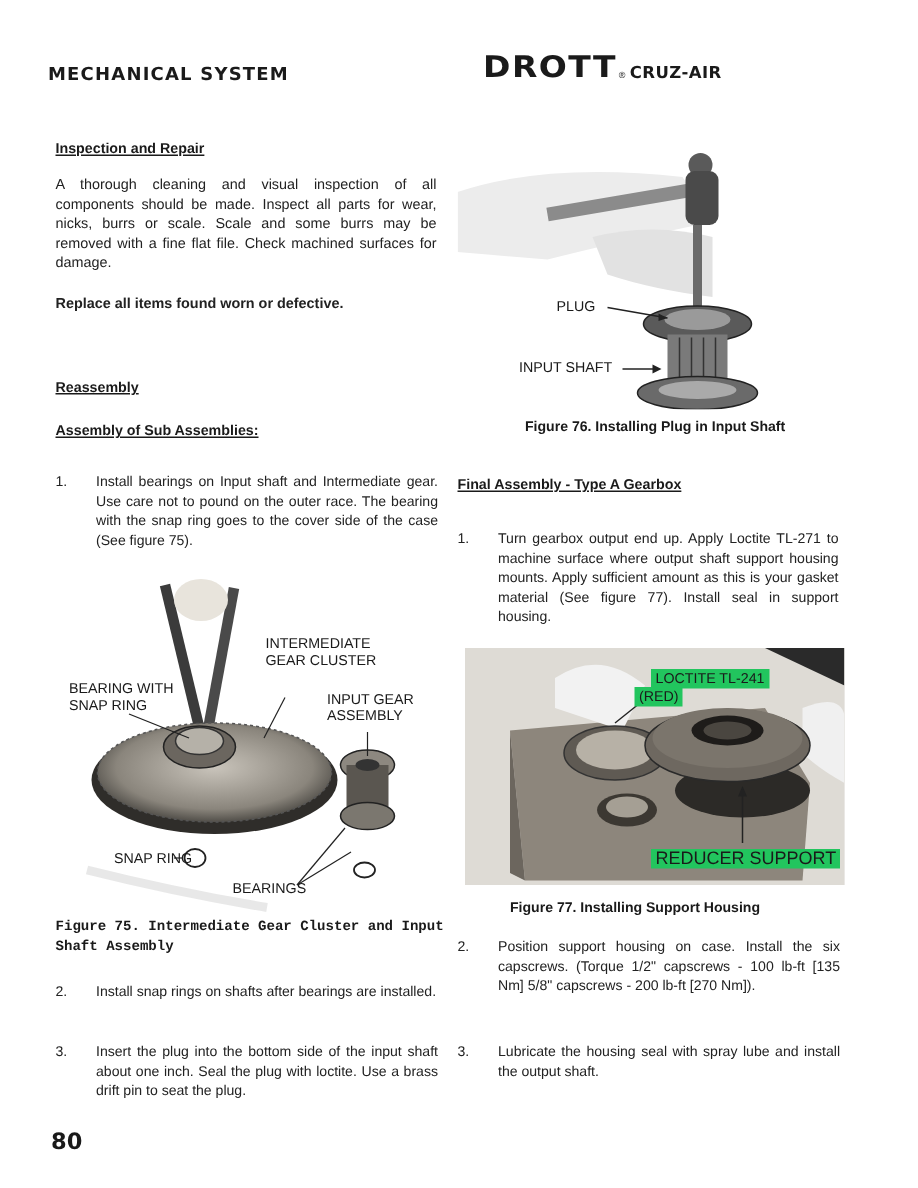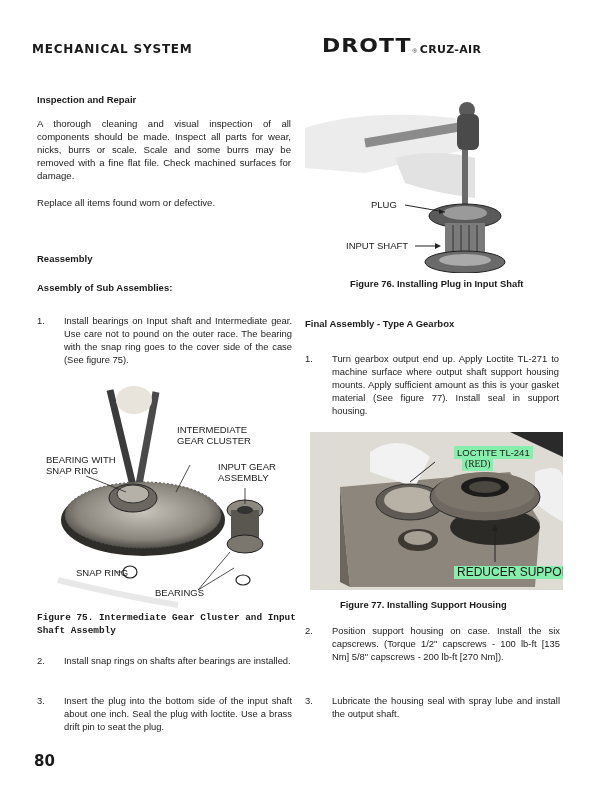--- a/index.html
+++ b/index.html
@@ -12,52 +12,52 @@
     left: 32px; top: 42px; font-size: 12px; font-weight: bold; letter-spacing: 0.8px;
     font-family: "DejaVu Sans", sans-serif;
   }
   .hdr-right { left: 322px; top: 33px; display: flex; align-items: baseline; }
   .brand {
     font-family: "DejaVu Sans", sans-serif; font-weight: bold; font-size: 22px;
     letter-spacing: 1px; transform: scaleY(0.9);
   }
   .brand-dot { font-size: 6px; margin: 0 3px 0 1px; }
   .brand-sub { font-family: "DejaVu Sans", sans-serif; font-weight: bold; font-size: 11px; letter-spacing: 0.3px; text-align: right; }
-  .h-bold { font-size: 9.5px; font-weight: bold; }
+  .h-bold { font-size: 9.5px; font-weight: bold; text-decoration: underline; }
   .body {
     font-size: 9.6px; line-height: 13px; text-align: justify; color: #222;
   }
   .list-item { display: flex; font-size: 9.4px; line-height: 13px; color: #222; text-align: justify; }
   .list-item .num { width: 27px; flex: 0 0 27px; }
   .list-item .txt { flex: 1; }
   .caption { font-size: 9.4px; font-weight: bold; line-height: 13px; }
   .label {
     font-size: 9.5px; color: #1a1a1a; white-space: nowrap; line-height: 11px;
     font-family: "Liberation Sans", sans-serif;
   }
   .photo { overflow: hidden; }
   .page-num {
     left: 34px; top: 752px; font-size: 15px; font-weight: bold;
     font-family: "DejaVu Sans", sans-serif;
   }
-  .lbl-box { background: #86efac; padding: 1px 3px; margin-left: 20px; }
+  .lbl-box { background: #22c55e; padding: 1px 3px; }
 </style>
 </head>
 <body>
 
 <div class="abs hdr-left">MECHANICAL SYSTEM</div>
 <div class="abs hdr-right">
   <span class="brand">DROTT</span>
   <span class="brand-dot">®</span>
   <span class="brand-sub">CRUZ-AIR</span>
 </div>
 
 <div class="abs h-bold" style="left:37px; top:94px;">Inspection and Repair</div>
 <div class="abs body" style="left:37px; top:117px; width:254px;">A thorough cleaning and visual inspection of all components should be made. Inspect all parts for wear, nicks, burrs or scale. Scale and some burrs may be removed with a fine flat file. Check machined surfaces for damage.</div>
-<div class="abs body" style="left:37px; top:196px; width:254px;">Replace all items found worn or defective.</div>
+<div class="abs body" style="left:37px; top:196px; width:254px;font-weight:bold;">Replace all items found worn or defective.</div>
 <div class="abs h-bold" style="left:37px; top:253px;">Reassembly</div>
 <div class="abs h-bold" style="left:37px; top:282px;">Assembly of Sub Assemblies:</div>
 
 <div class="abs list-item" style="left:37px; top:314px; width:255px;">
   <span class="num">1.</span>
   <span class="txt">Install bearings on Input shaft and Intermediate gear. Use   care not to pound on the outer race. The bearing with the snap ring goes to the cover side of the case (See figure 75).</span>
 </div>
 
 <div class="abs photo" style="left:38px; top:380px; width:262px; height:228px;">
   <svg width="262" height="228" viewBox="0 0 262 228">
@@ -179,21 +179,21 @@
     <ellipse cx="175" cy="65" rx="55" ry="24" fill="#6e6860" stroke="#2a2a2a"></ellipse>
     <ellipse cx="175" cy="60" rx="50" ry="20" fill="#7b756c"></ellipse>
     <ellipse cx="175" cy="55" rx="24" ry="10" fill="#1e1c1a"></ellipse>
     <ellipse cx="175" cy="55" rx="16" ry="6" fill="#4a4640"></ellipse>
 
     <line x1="125" y1="30" x2="100" y2="50" stroke="#222" stroke-width="1"></line>
     <line x1="185" y1="130" x2="185" y2="95" stroke="#222" stroke-width="1"></line>
     <polygon points="185,92 182,99 188,99" fill="#222"></polygon>
   </svg>
   <div class="abs label lbl-box" style="left:124px; top:14px;">LOCTITE TL-241</div>
-  <div class="abs label lbl-box" style="left:132px; top:26px;font-family:Liberation Serif, serif;">(RED)</div>
+  <div class="abs label lbl-box" style="left:113px; top:26px;">(RED)</div>
   <div class="abs label lbl-box" style="left:124px; top:134px; font-size:12px;">REDUCER SUPPORT</div>
 </div>
 <div class="abs caption" style="left:340px; top:598px;">Figure 77. Installing Support Housing</div>
 
 <div class="abs list-item" style="left:305px; top:624px; width:255px;">
   <span class="num">2.</span>
   <span class="txt">Position support housing on case. Install the six capscrews. (Torque 1/2" capscrews - 100 lb-ft [135 Nm] 5/8" capscrews - 200 lb-ft [270 Nm]).</span>
 </div>
 <div class="abs list-item" style="left:305px; top:694px; width:255px;">
   <span class="num">3.</span>

